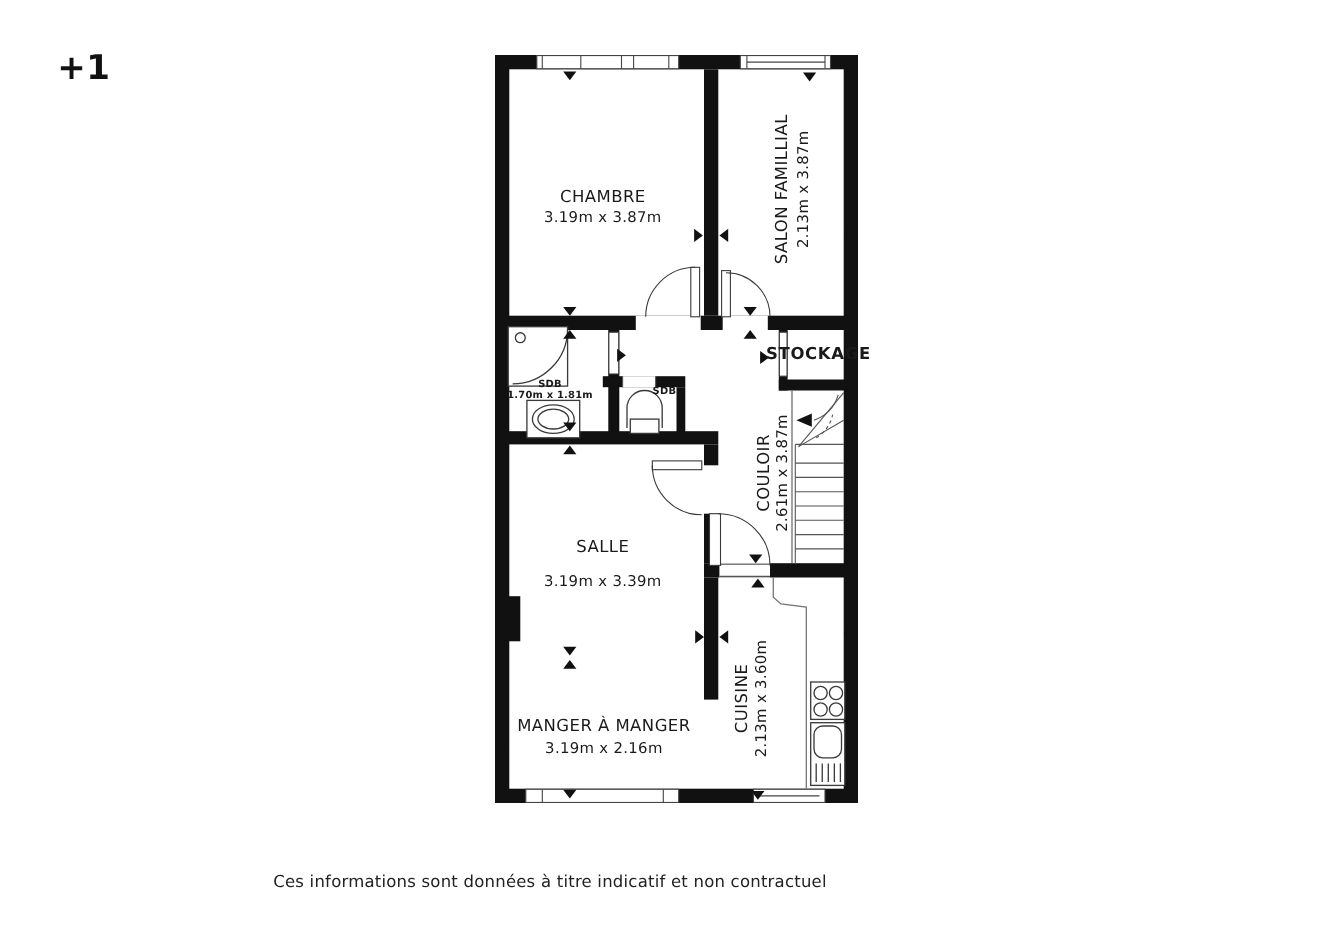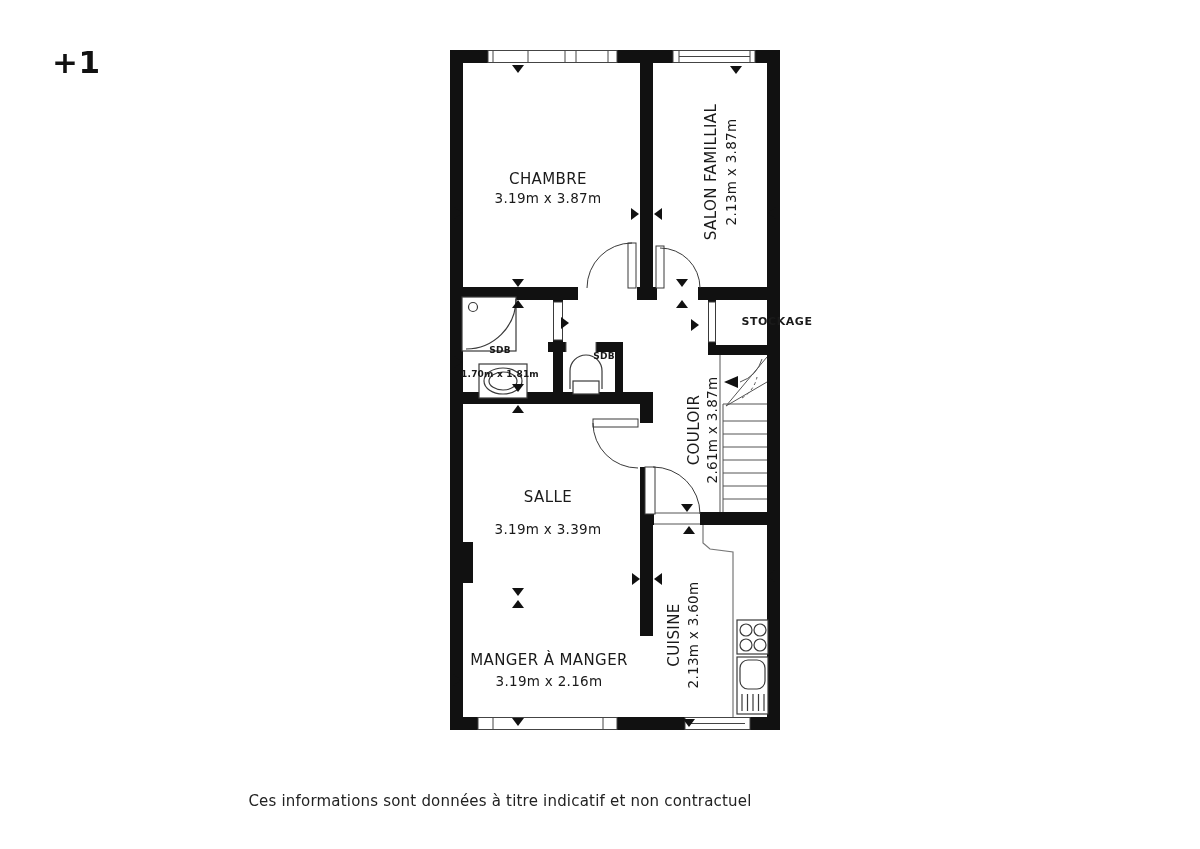--- a/index.html
+++ b/index.html
@@ -15,21 +15,21 @@
   .plan{position:absolute;left:450px;top:50px;width:330px;height:524px;}
   .plan svg{position:absolute;left:0;top:0;width:330px;height:680px;}
   .lbl{
     position:absolute;transform:translate(-50%,-50%);white-space:nowrap;
     text-align:center;color:#1a1a1a;line-height:1.1;
   }
   .lbl.rot{transform:translate(-50%,-50%) rotate(-90deg);}
   .room-name{font-size:15px;letter-spacing:0.4px;}
   .room-dims{font-size:13.5px;letter-spacing:0.3px;}
   .small{font-size:9px;font-weight:700;letter-spacing:0.2px;}
-  .stockage{font-size:11px;font-weight:700;letter-spacing:0.6px;margin-left:33px;}
+  .stockage{font-size:15px;font-weight:700;letter-spacing:0.6px;}
   .disclaimer{
     position:absolute;left:0;top:792px;width:1000px;text-align:center;
     font-size:15px;color:#222;letter-spacing:0.2px;
   }
 </style>
 </head>
 <body>
 
 <div class="floor-label">+1</div>
 
@@ -211,21 +211,21 @@
     </g>
   </svg>
 
   <div class="lbl room-name" style="left:98px;top:129px;">CHAMBRE</div>
   <div class="lbl room-dims" style="left:98px;top:148px;">3.19m x 3.87m</div>
 
   <div class="lbl room-name rot" style="left:261px;top:122px;">SALON FAMILLIAL</div>
   <div class="lbl room-dims rot" style="left:281px;top:122px;">2.13m x 3.87m</div>
 
   <div class="lbl small" style="left:50px;top:301px;">SDB</div>
-  <div class="lbl small" style="left:50px;top:311px;margin-top:14px;">1.70m x 1.81m</div>
+  <div class="lbl small" style="left:50px;top:311px;">1.70m x 1.81m</div>
 
   <div class="lbl small" style="left:154px;top:307px;">SDB</div>
 
   <div class="lbl stockage" style="left:294px;top:272px;">STOCKAGE</div>
 
   <div class="lbl room-name rot" style="left:244px;top:380px;">COULOIR</div>
   <div class="lbl room-dims rot" style="left:262px;top:380px;">2.61m x 3.87m</div>
 
   <div class="lbl room-name" style="left:98px;top:447px;">SALLE</div>
   <div class="lbl room-dims" style="left:98px;top:467px;margin-top:12px;">3.19m x 3.39m</div>

